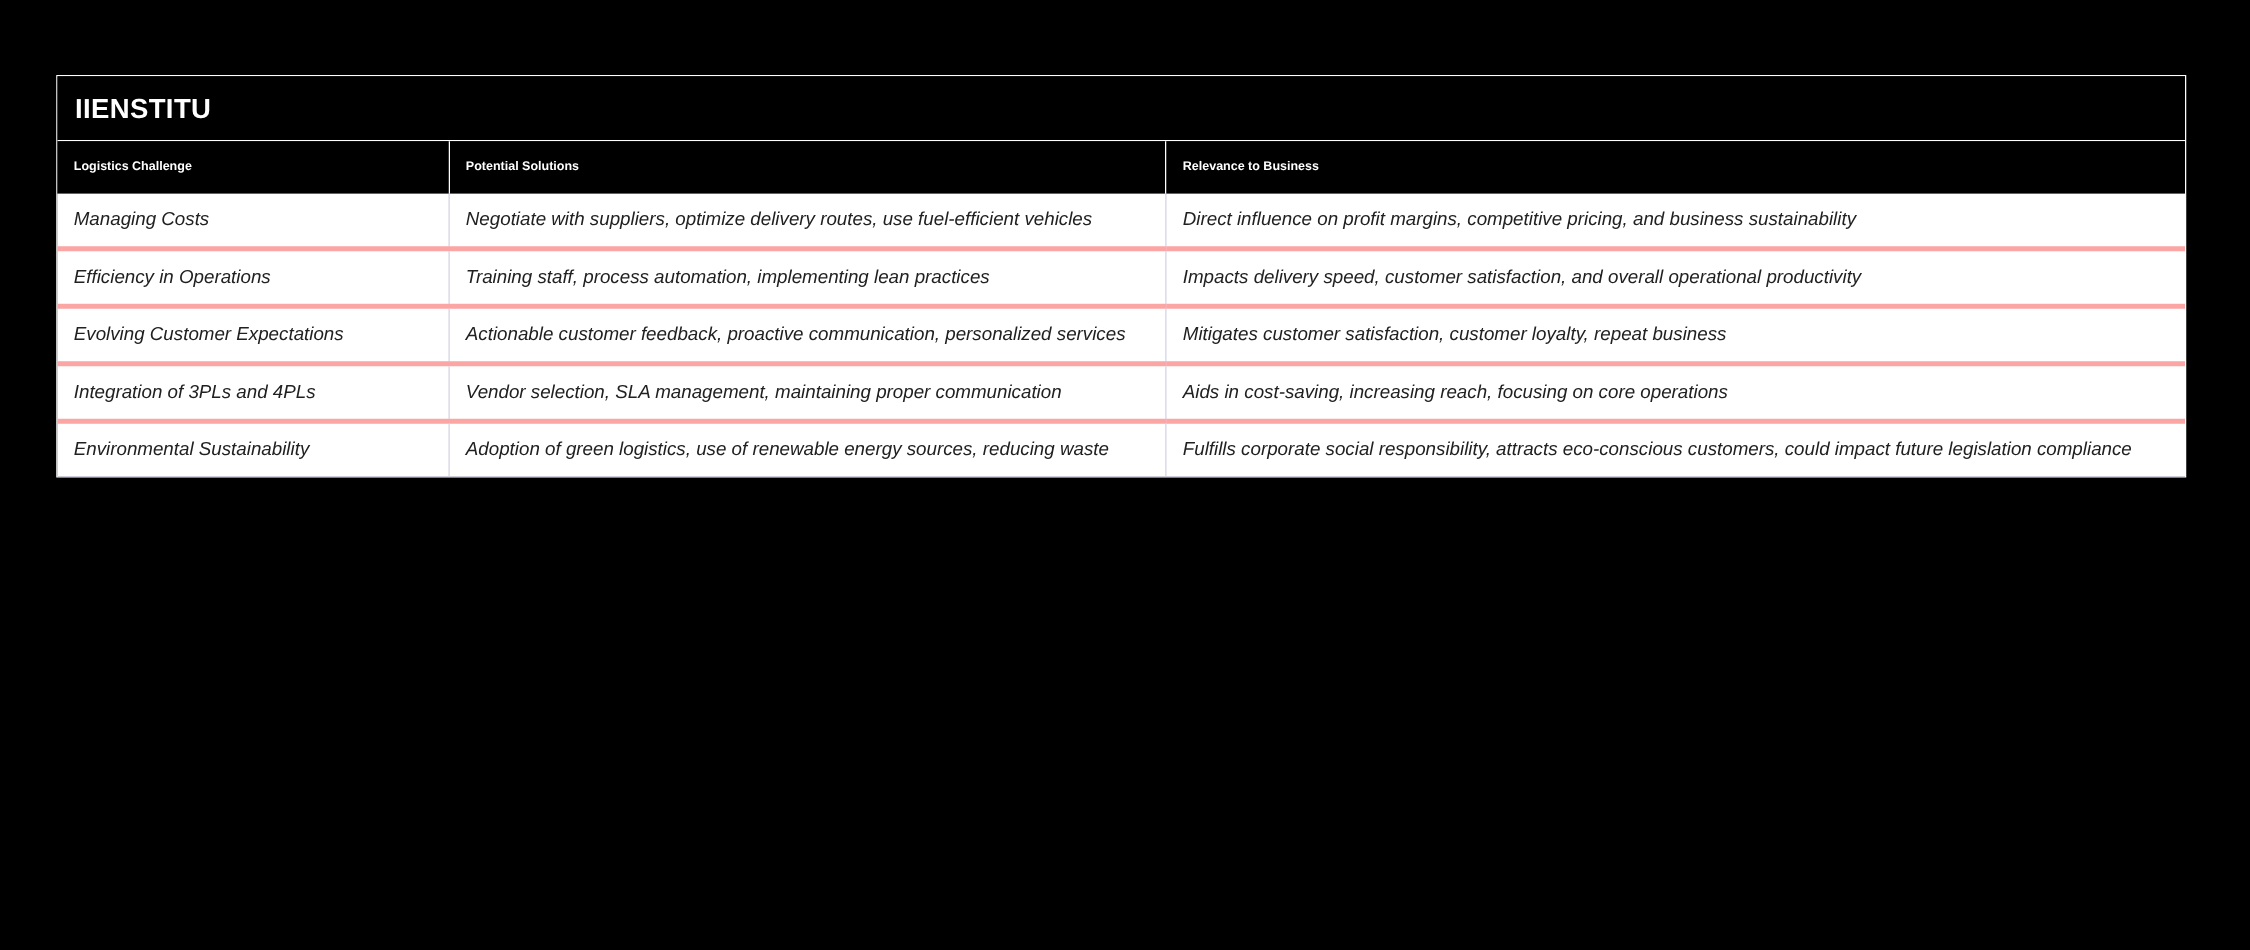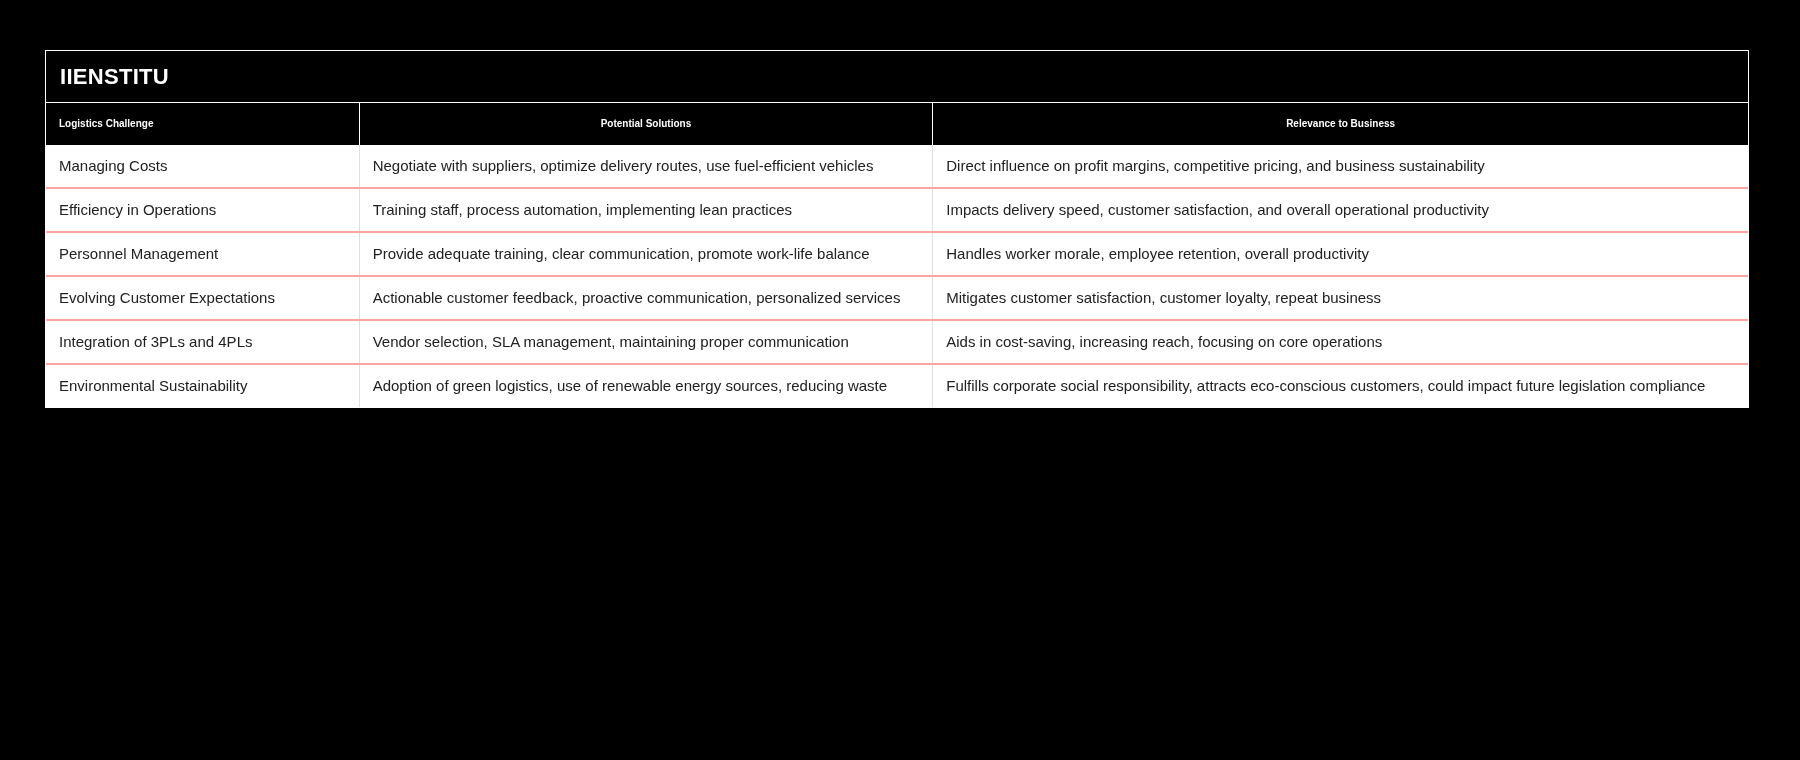--- a/index.html
+++ b/index.html
@@ -6,21 +6,21 @@
   html, body { width: 1800px; height: 760px; }
   body {
     background: #000000;
     font-family: "Liberation Sans", "DejaVu Sans", sans-serif;
     position: relative;
     overflow: hidden;
   }
   .panel {
     position: absolute;
     left: 45px;
-    top: 50px;
+    top: 60px;
     width: 1704px;
     border: 1px solid #ffffff;
     background: #000000;
   }
   .title-bar {
     background: #000000;
     height: 52px;
     display: flex;
     align-items: center;
     padding: 0 14px;
@@ -44,36 +44,37 @@
   thead th {
     background: #000000;
     color: #ffffff;
     text-align: left;
     font-size: 10px;
     font-weight: 700;
     padding: 11px 13px;
     line-height: 20px;
     vertical-align: middle;
   }
-  thead th + th { border-left: 1px solid #ffffff; text-align: center; }
+  thead th + th { border-left: 1px solid #ffffff; }
   tbody {
     background: #c4b5fd;
+    font-style: italic;
   }
   tbody td {
     background: #ffffff;
     color: #212121;
     font-size: 15px;
     font-weight: 400;
     line-height: 20px;
     padding: 11px 13px;
     vertical-align: middle;
     word-wrap: break-word;
   }
   tbody td + td { border-left: 1px solid #e0e0e0; }
-  tbody tr + tr td { border-top: 2px solid #fca5a5; }
+  tbody tr + tr td { border-top: 4px solid #fca5a5; }
 </style>
 </head>
 <body>
 
 <div class="panel">
   <div class="title-bar">
     <h1>IIENSTITU</h1>
   </div>
   <table>
     <colgroup>
@@ -93,25 +94,20 @@
         <td>Managing Costs</td>
         <td>Negotiate with suppliers, optimize delivery routes, use fuel-efficient vehicles</td>
         <td>Direct influence on profit margins, competitive pricing, and business sustainability</td>
       </tr>
       <tr>
         <td>Efficiency in Operations</td>
         <td>Training staff, process automation, implementing lean practices</td>
         <td>Impacts delivery speed, customer satisfaction, and overall operational productivity</td>
       </tr>
       <tr>
-        <td>Personnel Management</td>
-        <td>Provide adequate training, clear communication, promote work-life balance</td>
-        <td>Handles worker morale, employee retention, overall productivity</td>
-      </tr>
-      <tr>
         <td>Evolving Customer Expectations</td>
         <td>Actionable customer feedback, proactive communication, personalized services</td>
         <td>Mitigates customer satisfaction, customer loyalty, repeat business</td>
       </tr>
       <tr>
         <td>Integration of 3PLs and 4PLs</td>
         <td>Vendor selection, SLA management, maintaining proper communication</td>
         <td>Aids in cost-saving, increasing reach, focusing on core operations</td>
       </tr>
       <tr>

